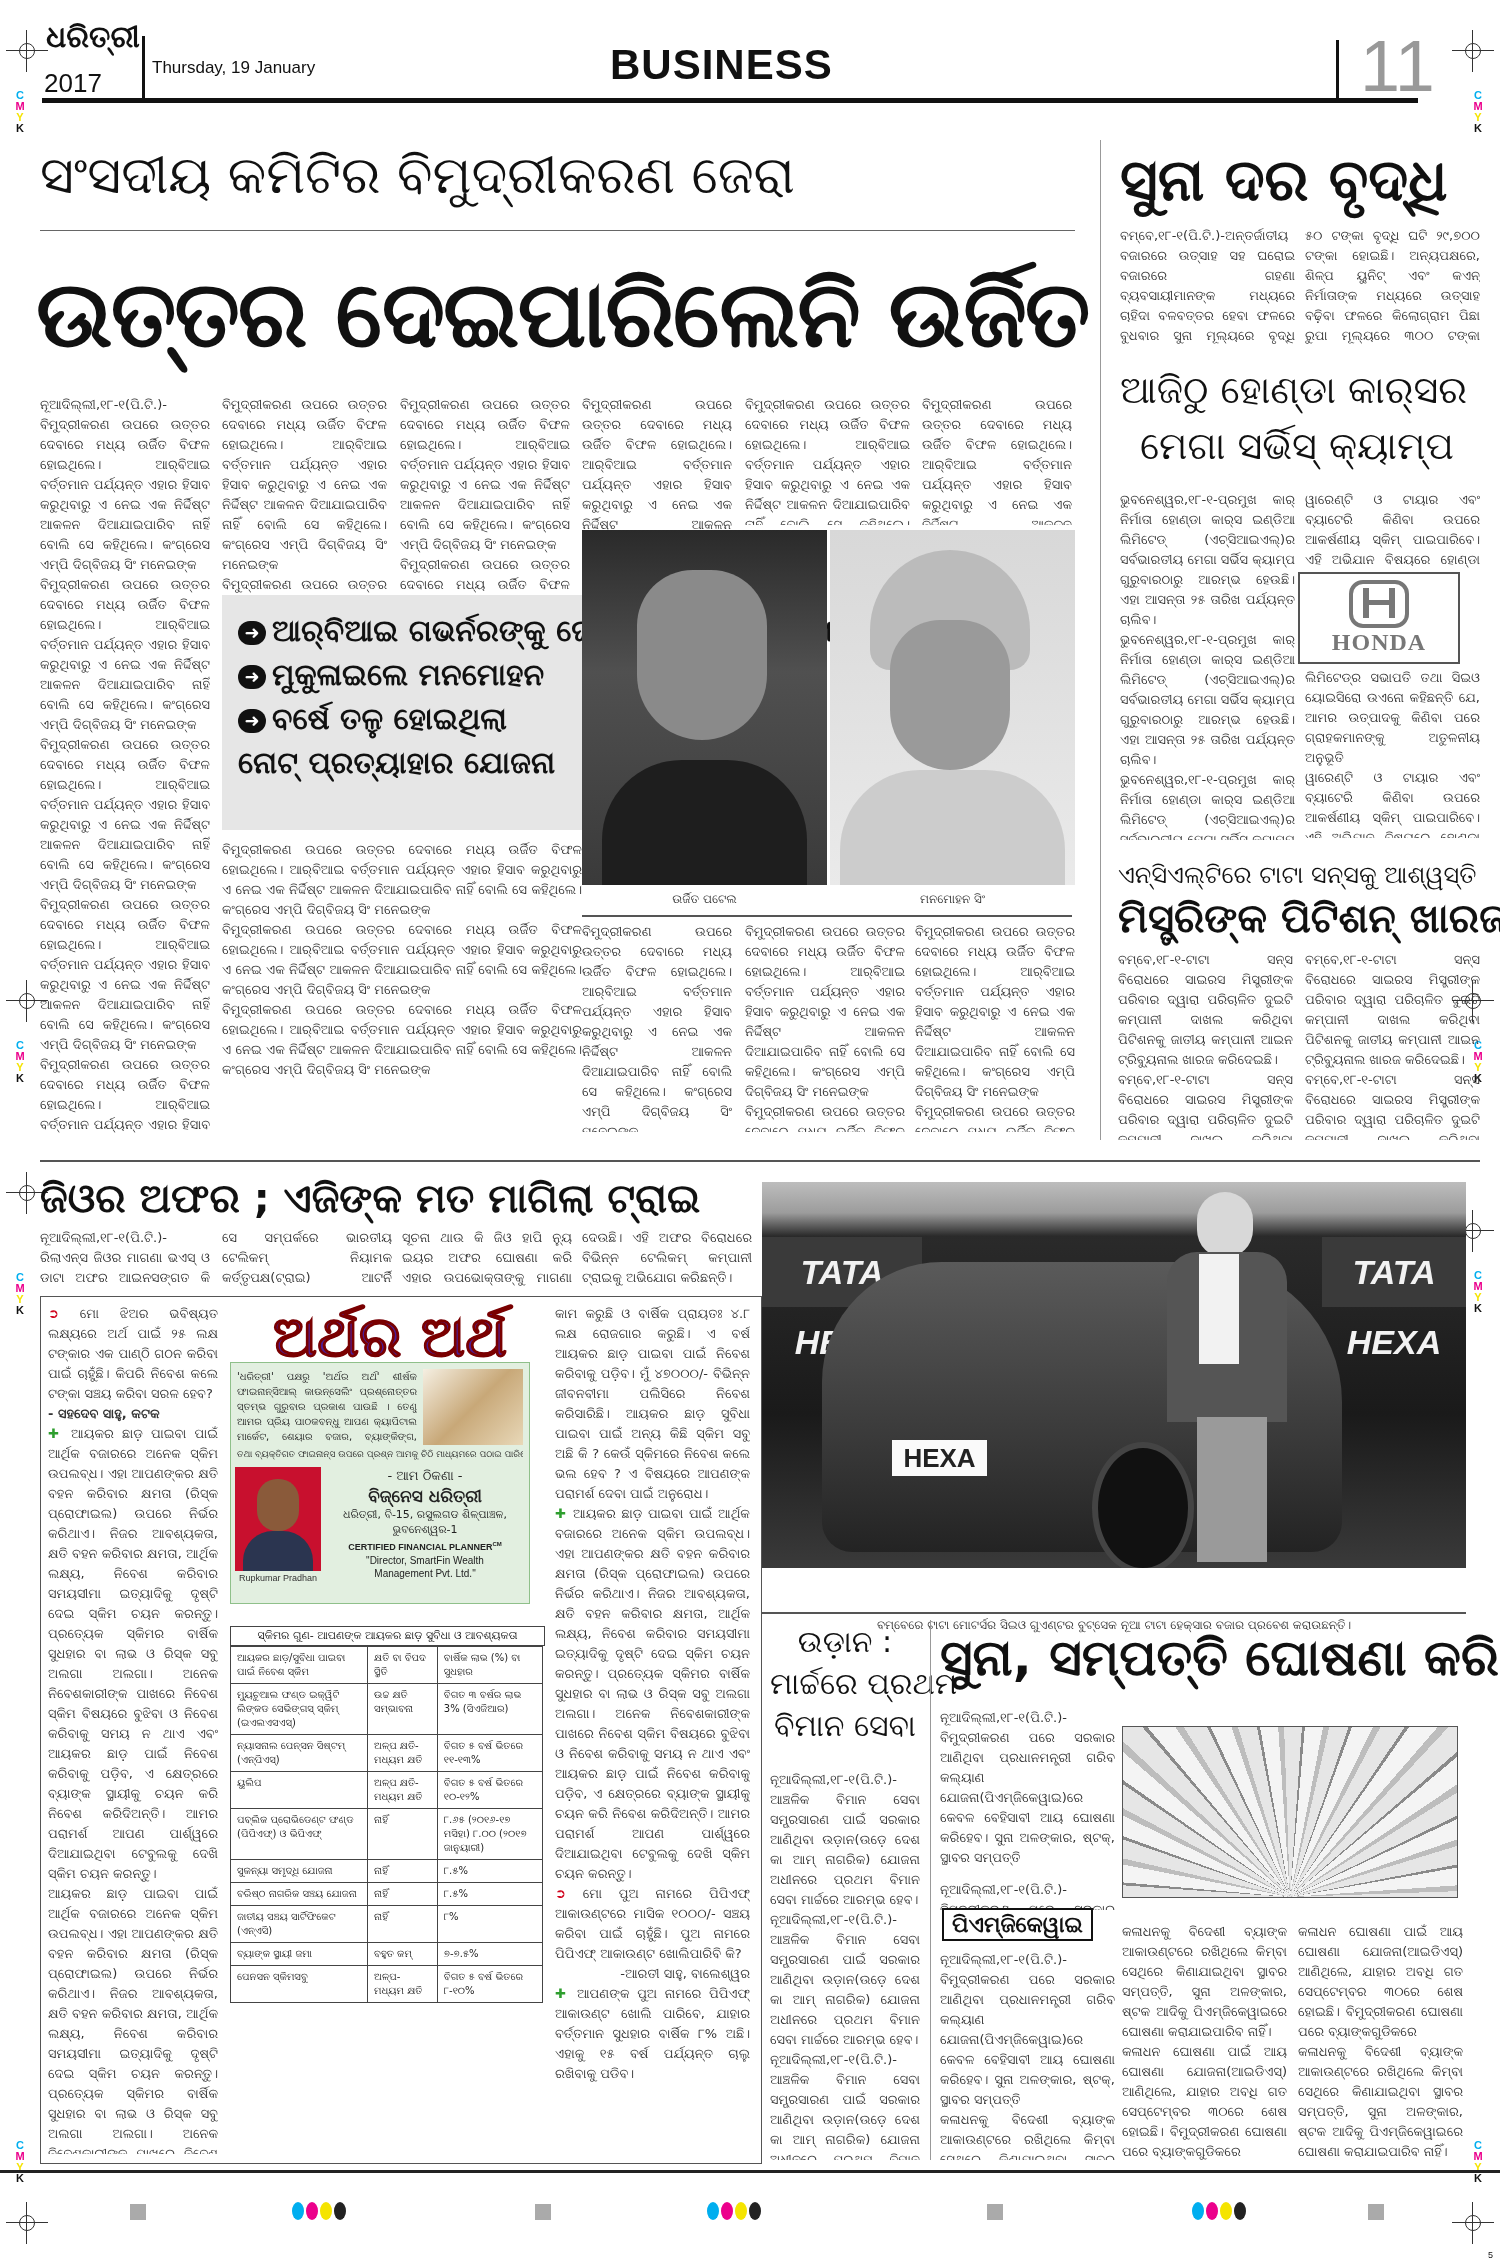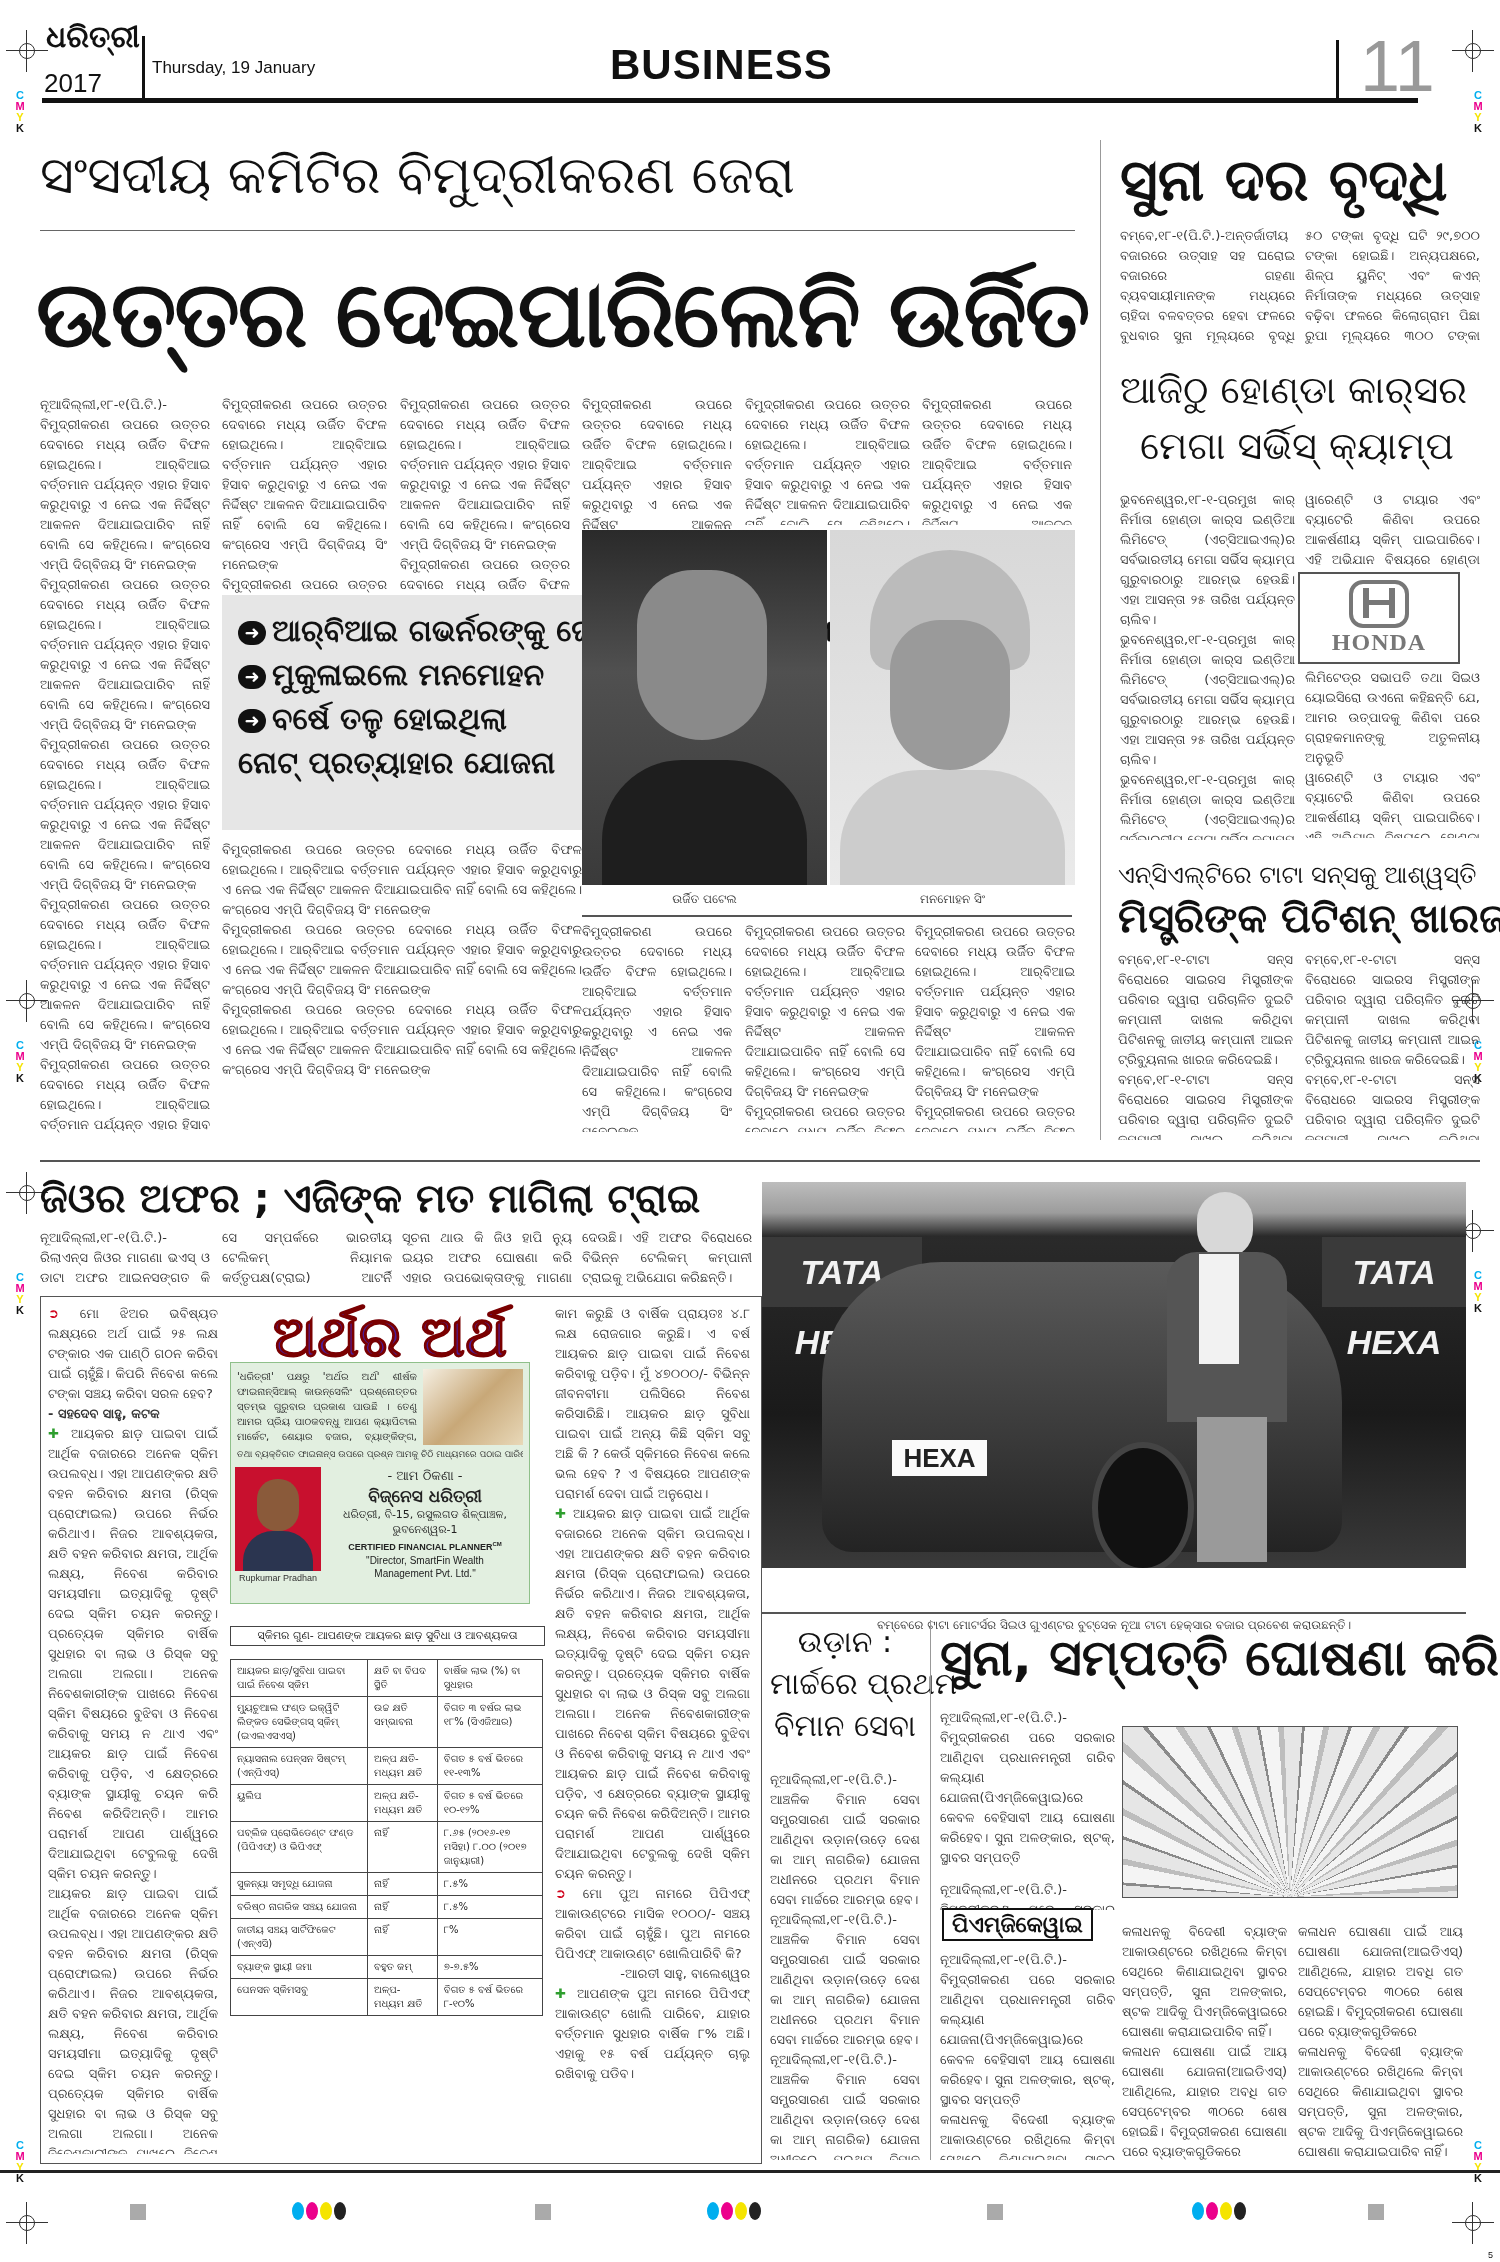--- a/index.html
+++ b/index.html
@@ -266,31 +266,31 @@
     <div style="font:bold 17px/22px 'DejaVu Sans',sans-serif;">ବିଜ୍‌ନେସ ଧରିତ୍ରୀ</div>
     <div style="font:11px/15px 'DejaVu Sans',sans-serif;">ଧରିତ୍ରୀ, ବି-15, ରସୁଲଗଡ ଶିଳ୍ପାଞ୍ଚଳ,</div>
     <div style="font:11px/15px 'DejaVu Sans',sans-serif;">ଭୁବନେଶ୍ୱର-1</div>
     <div style="font:bold 9px/14px 'Liberation Sans',sans-serif;white-space:nowrap;"><span>CERTIFIED FINANCIAL PLANNER</span><sup style="font-size:6px">CM</sup></div>
     <div style="font:10px/13px 'Liberation Sans',sans-serif;">"Director, SmartFin Wealth</div>
     <div style="font:10px/13px 'Liberation Sans',sans-serif;">Management Pvt. Ltd."</div>
   </div>
 </div>
 
 <div class="abs" style="left:230px;top:1626px;width:313px;border:1px solid #444;font:11px/18px 'DejaVu Sans',sans-serif;text-align:center;">ସ୍କିମର ଗୁଣ- ଆପଣଙ୍କ ଆୟକର ଛାଡ଼ ସୁବିଧା ଓ ଆବଶ୍ୟକତା</div>
-<table class="sch abs" style="left:230px;top:1646px;width:313px;font-size:10px;line-height:14px;margin-top:13px;">
+<table class="sch abs" style="left:230px;top:1646px;width:313px;font-size:10px;line-height:14px;">
   <tbody>
       <tr>
         <td>ଆୟକର ଛାଡ଼/ସୁବିଧା ପାଇବା ପାଇଁ ନିବେଶ ସ୍କିମ</td>
         <td>କ୍ଷତି ବା ବିପଦ ସ୍ଥିତି</td>
         <td>ବାର୍ଷିକ ଲାଭ (%) ବା ସୁଧହାର</td>
       </tr>
   <tr>
         <td>ମ୍ୟୁଚୁଆଲ ଫଣ୍ଡ ଇକ୍ୱିଟି ଲିଙ୍କଡ ସେଭିଙ୍ଗସ୍ ସ୍କିମ୍ (ଇଏଲଏସଏସ୍)</td>
         <td>ଉଚ୍ଚ କ୍ଷତି ସମ୍ଭାବନା</td>
-        <td>ବିଗତ ୩ ବର୍ଷର ଲାଭ ୧୮% (ସିଏଜିଆର)</td>
+        <td>ବିଗତ ୩ ବର୍ଷର ଲାଭ 3% (ସିଏଜିଆର)</td>
       </tr>
   <tr>
         <td>ନ୍ୟାସନାଲ ପେନ୍‌ସନ ସିଷ୍ଟମ୍ (ଏନ୍‌ପିଏସ୍)</td>
         <td>ଅଳ୍ପ କ୍ଷତି- ମଧ୍ୟମ କ୍ଷତି</td>
         <td>ବିଗତ ୫ ବର୍ଷ ଭିତରେ ୧୧-୧୩%</td>
       </tr>
   <tr>
         <td>ୟୁଲିପ</td>
         <td>ଅଳ୍ପ କ୍ଷତି- ମଧ୍ୟମ କ୍ଷତି</td>
         <td>ବିଗତ ୫ ବର୍ଷ ଭିତରେ ୧୦-୧୨%</td>

